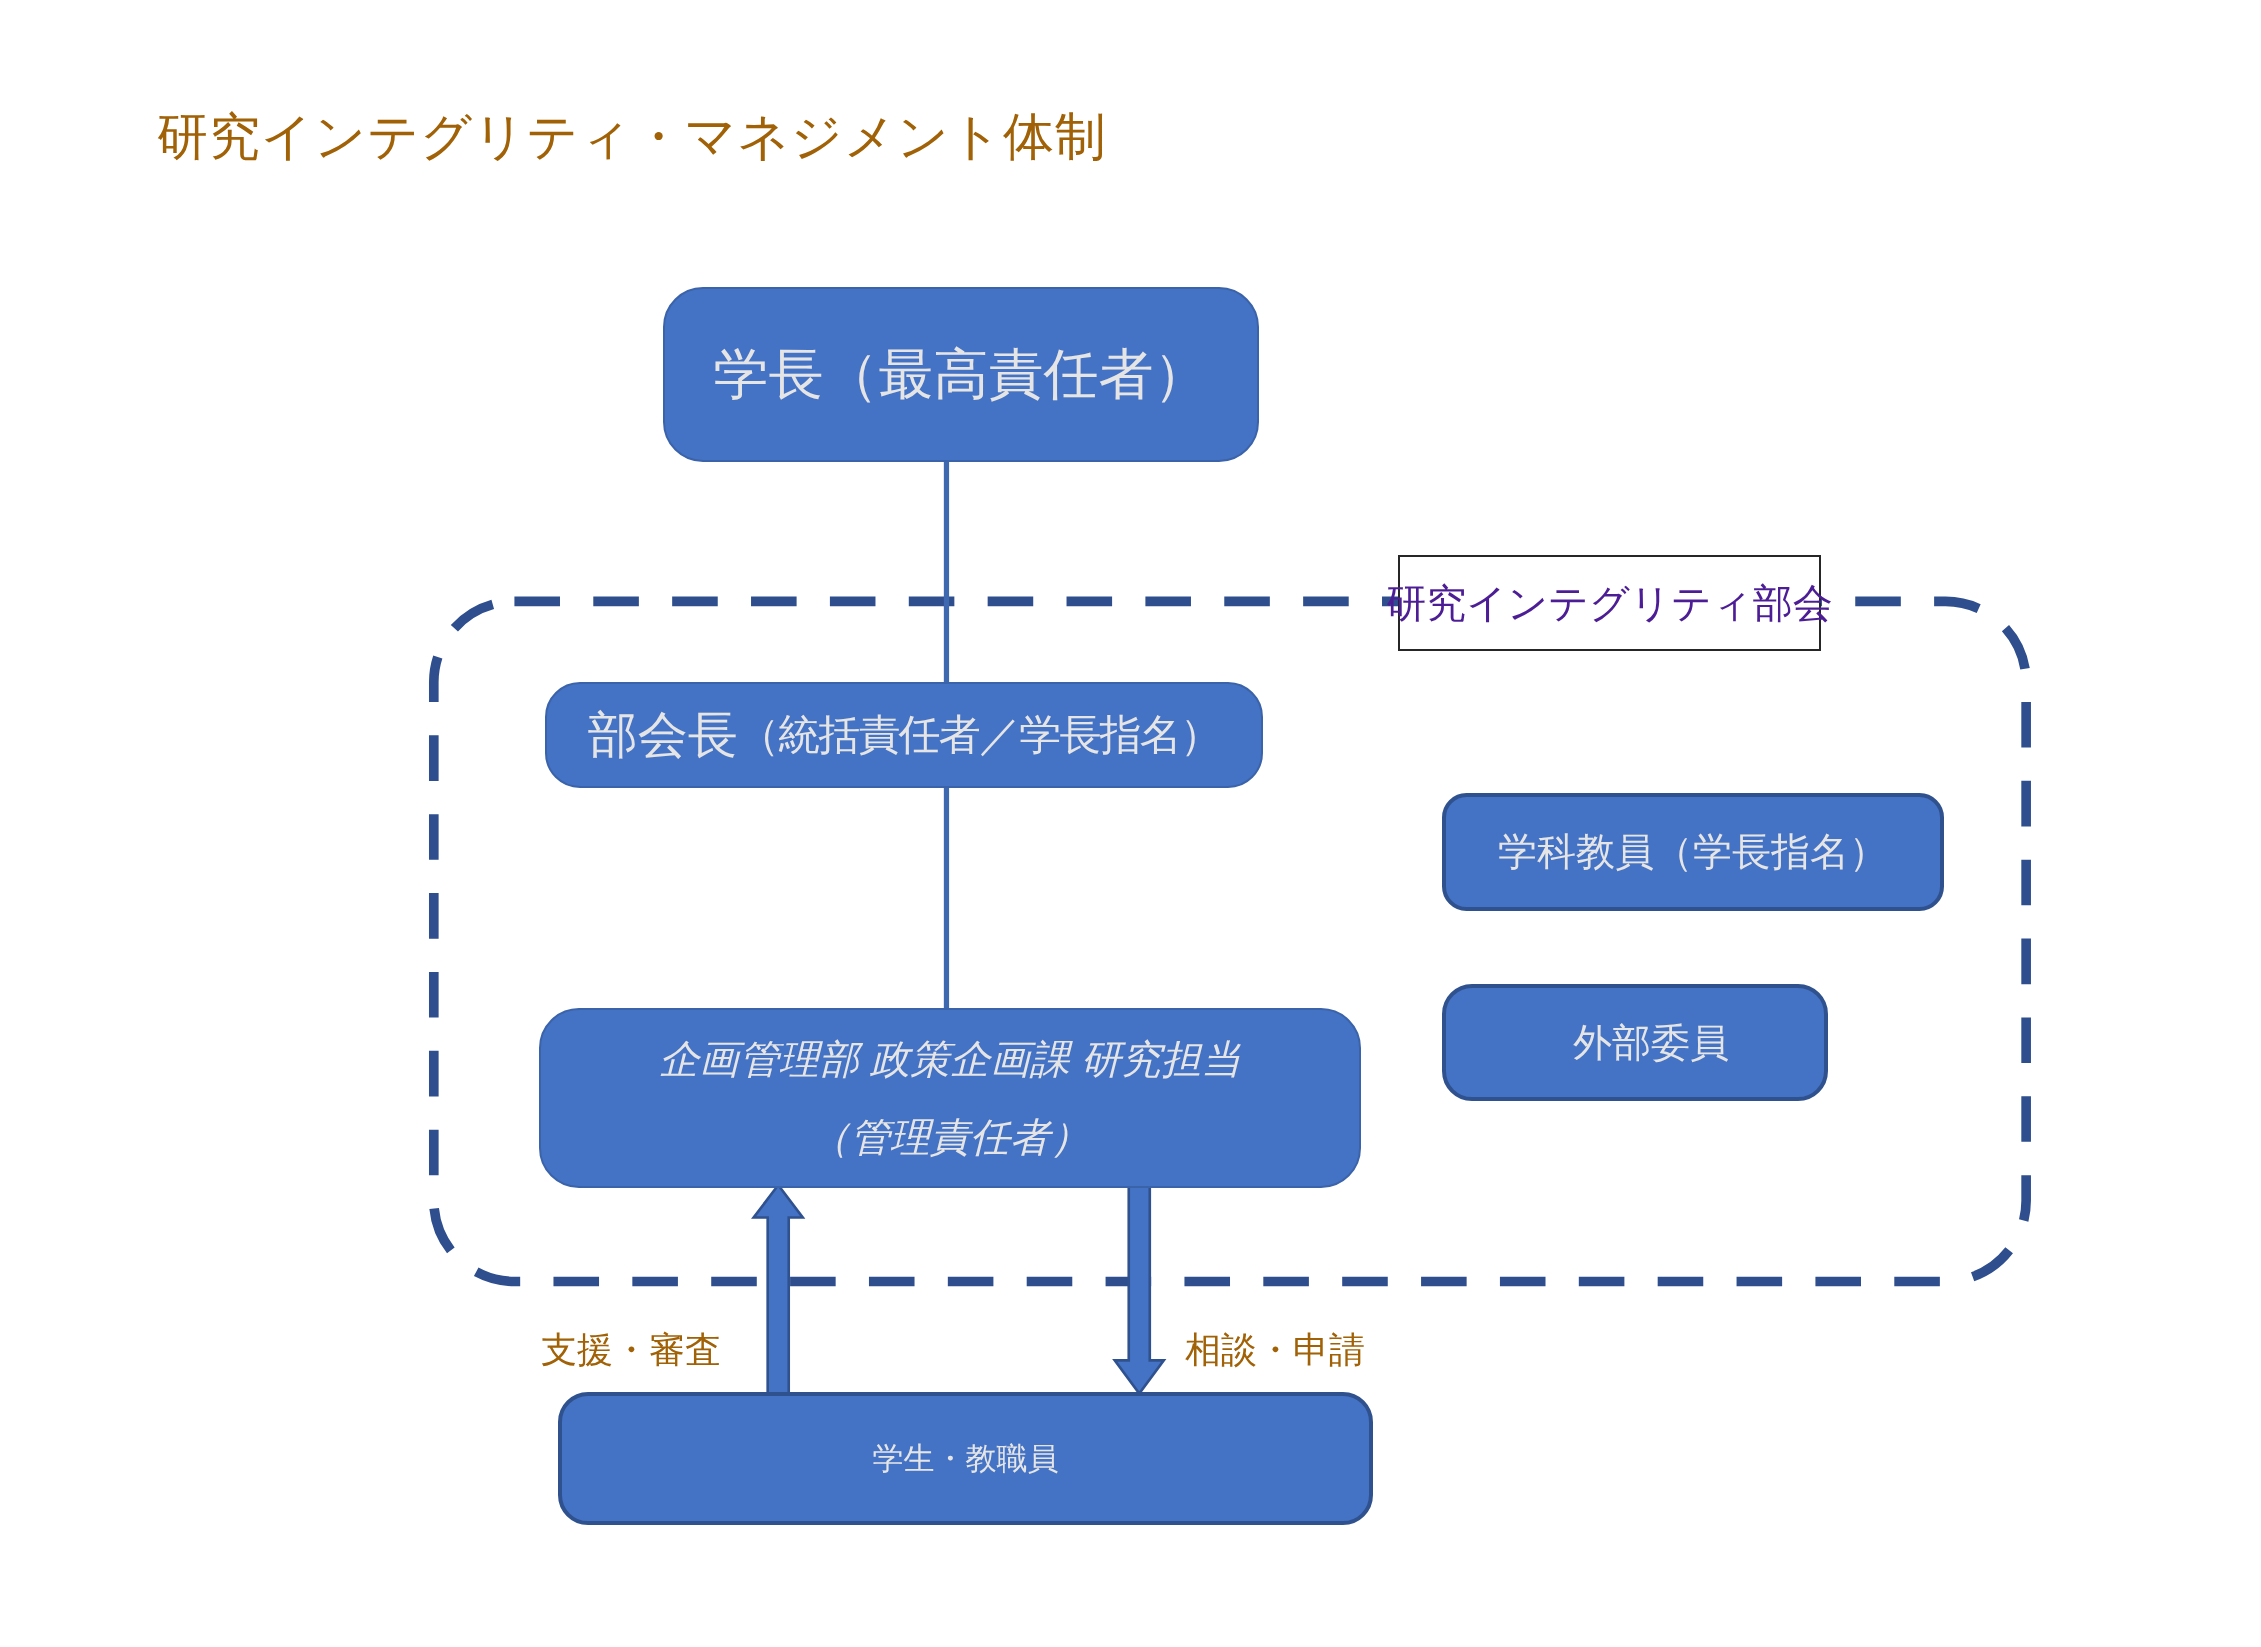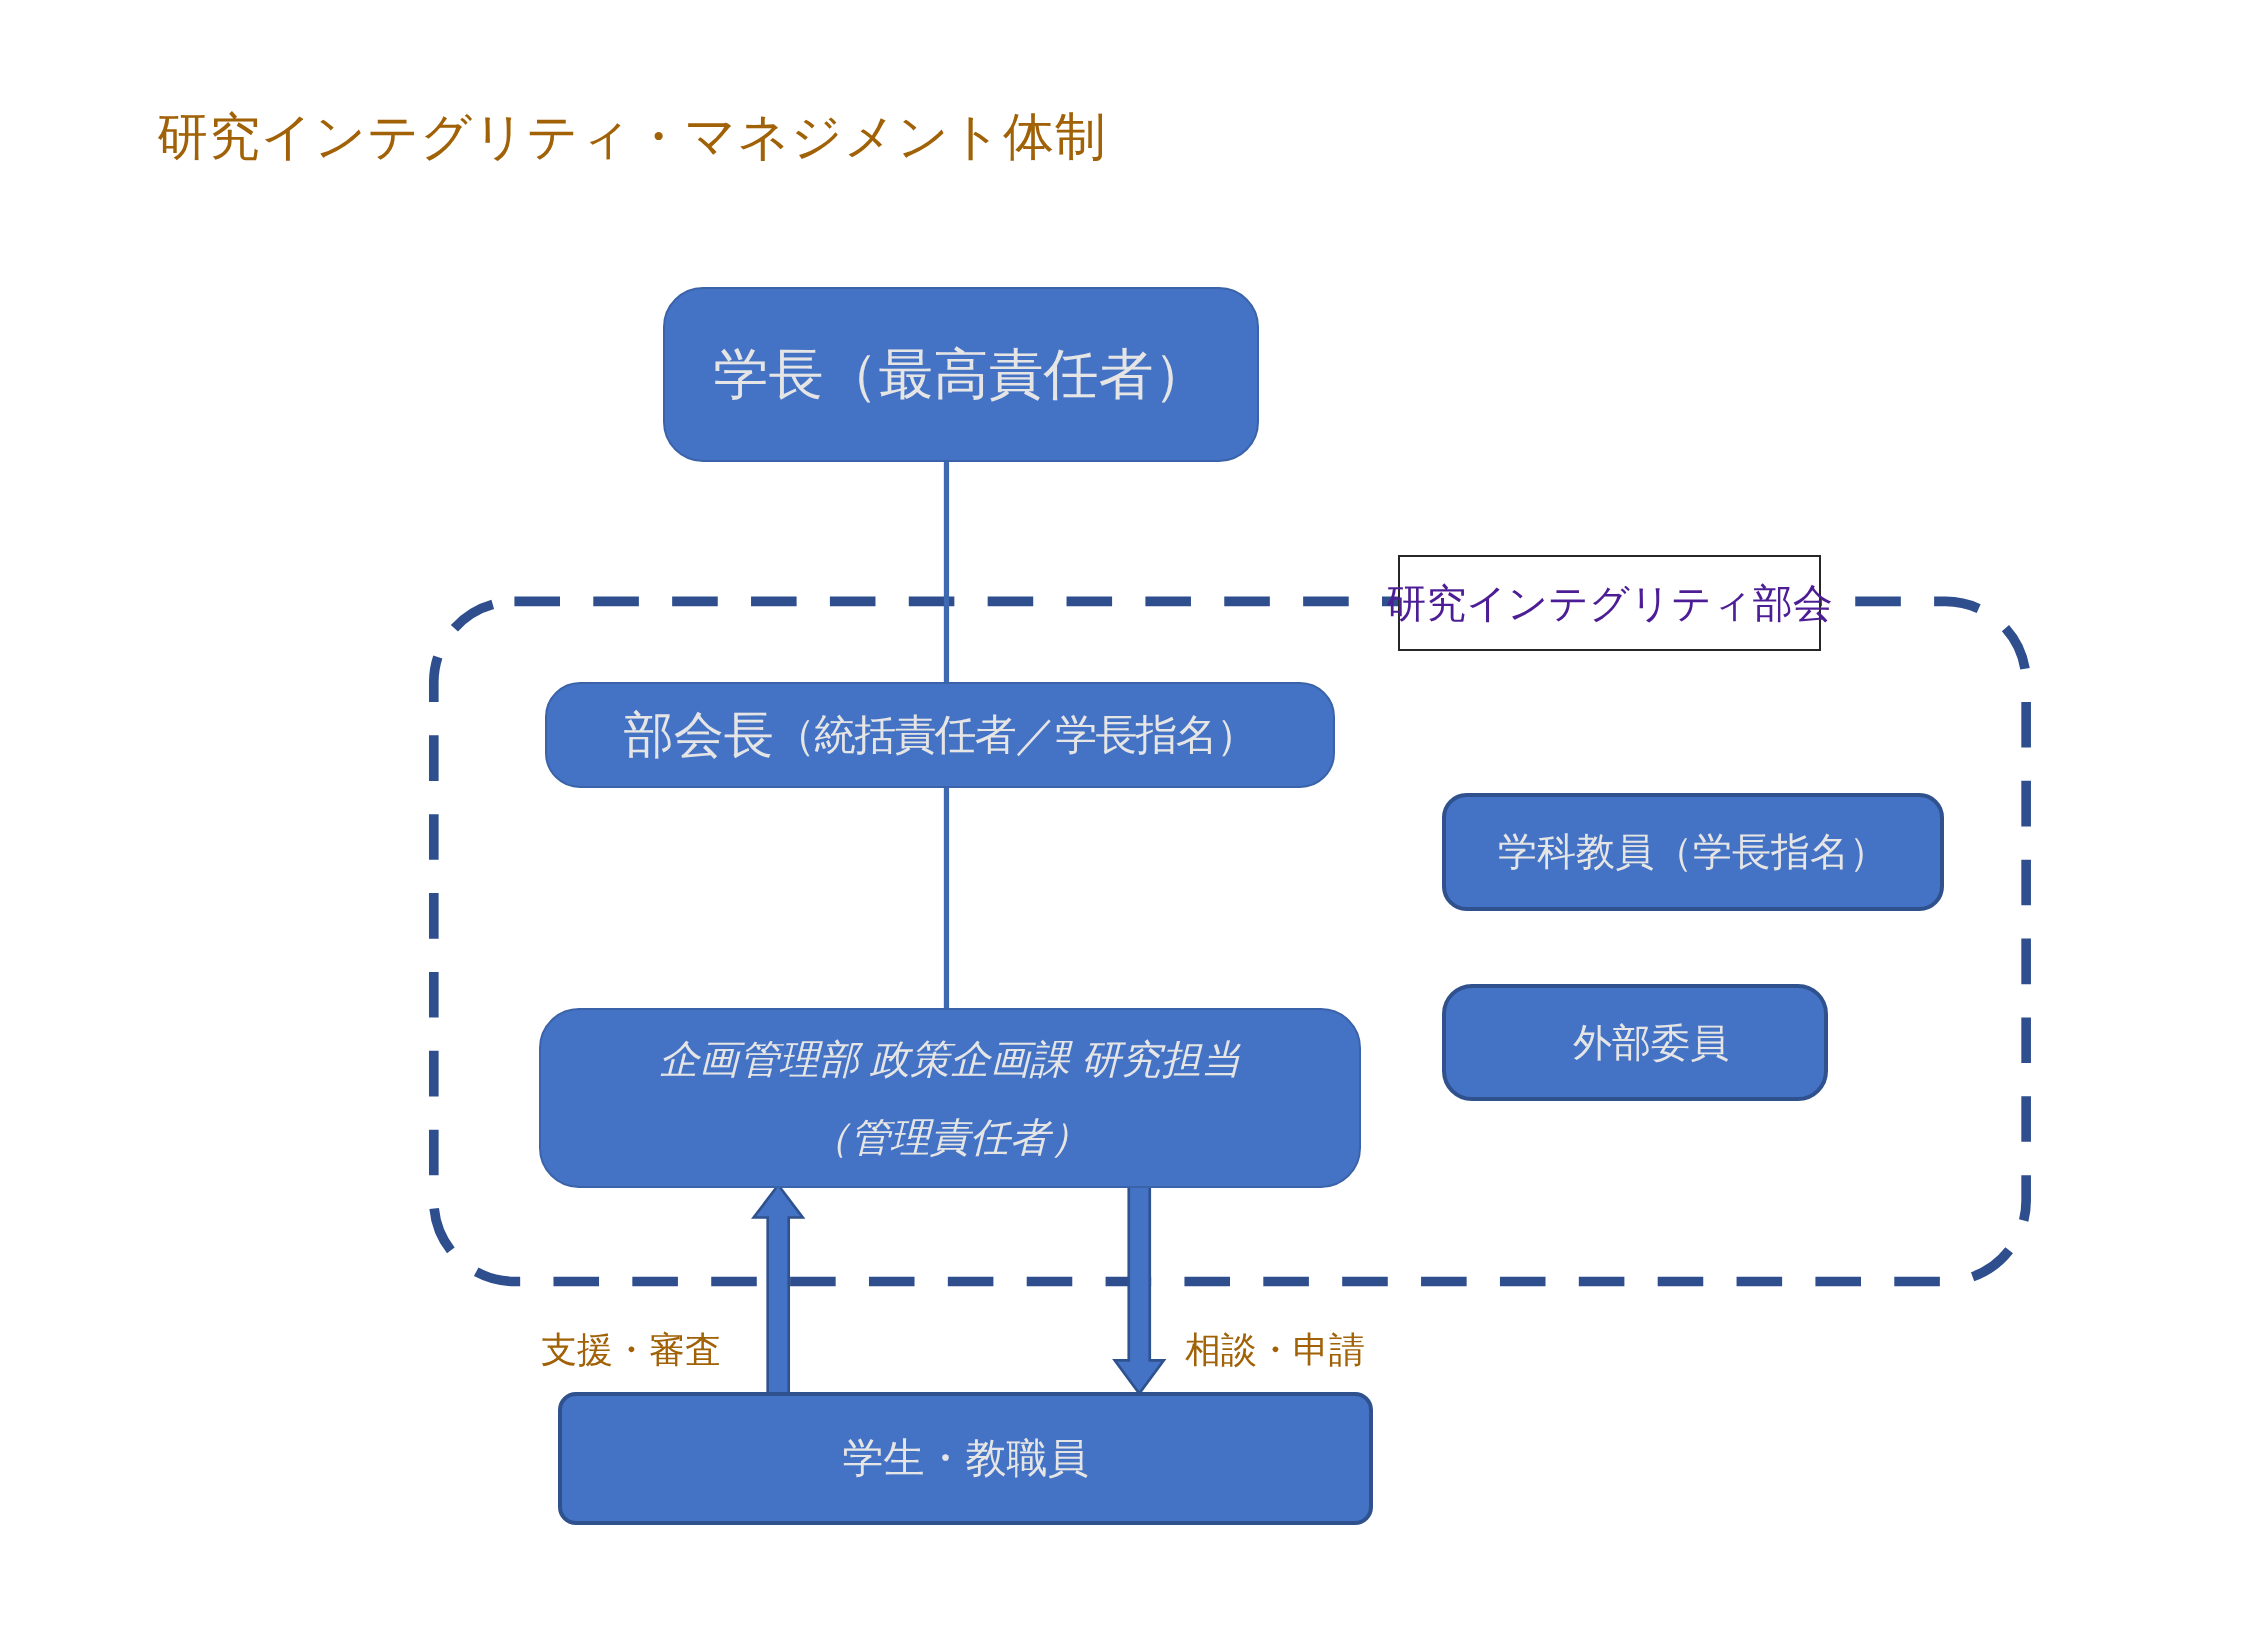--- a/index.html
+++ b/index.html
@@ -45,21 +45,21 @@
   }
   .node-president {
     left: 663px; top: 287px;
     width: 596px; height: 175px;
     border-radius: 40px;
     border: 2.6px solid #3b63a9;
     font-size: 55px;
   }
   .node-chair {
     left: 545px; top: 682px;
-    width: 790px; height: 106px;
+    width: 718px; height: 106px;
     border-radius: 35px;
     border: 2.6px solid #3b63a9;
     font-size: 50px;
   }
   .node-chair .sub {
     font-size: 42px;
     letter-spacing: -1.8px;
   }
   .node-faculty {
     left: 1442px; top: 793px;
@@ -82,23 +82,23 @@
     border-radius: 40px;
     border: 2.6px solid #3b63a9;
     font-size: 40px;
     flex-direction: column;
     gap: 23px;
     font-style: italic;
   }
   .node-students {
     left: 558px; top: 1392px;
     width: 815px; height: 133px;
-    border-radius: 18px;
+    border-radius: 30px;
     border: 4.4px solid #2F528F;
-    font-size: 41px;
+    font-size: 31px;
   }
   .group-label {
     position: absolute;
     left: 1398px; top: 555px;
     width: 423px; height: 96px;
     background: #ffffff;
     border: 2.6px solid #262626;
     color: #4c1d95;
     display: flex;
     align-items: center;

